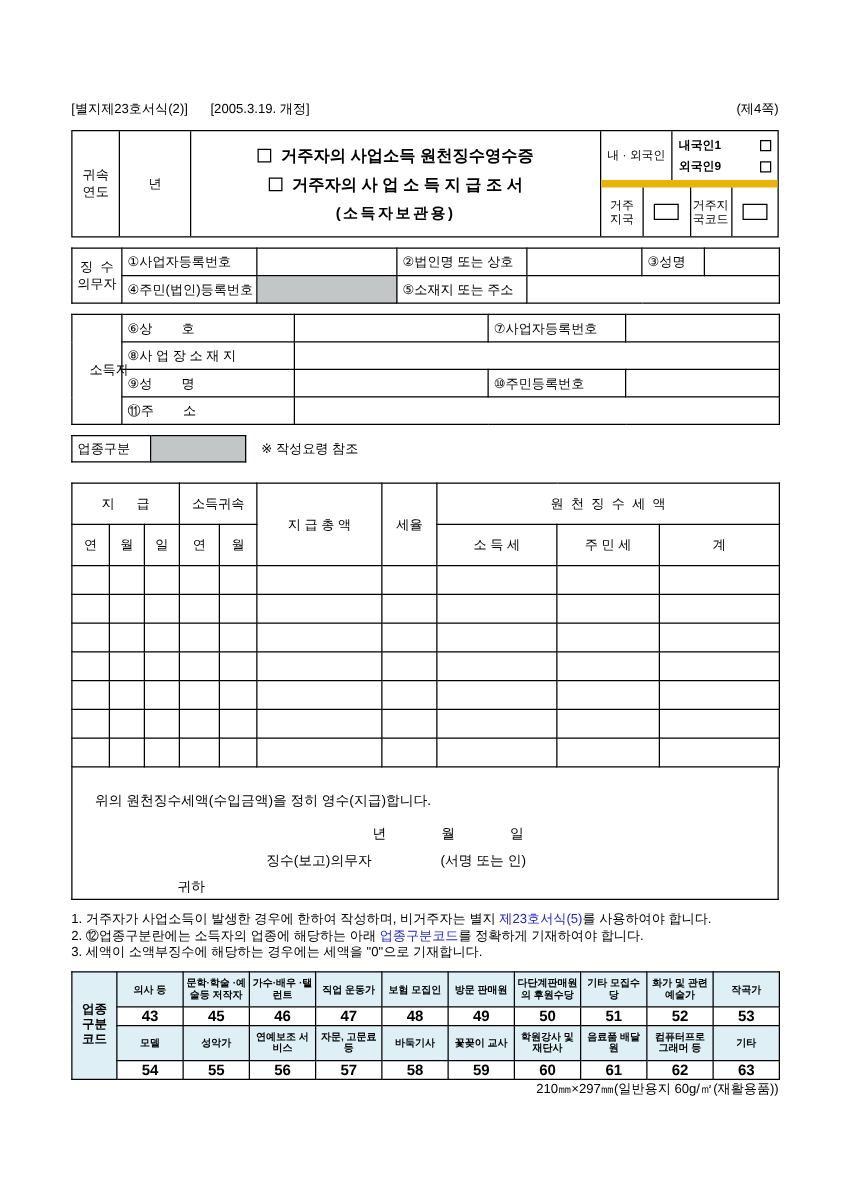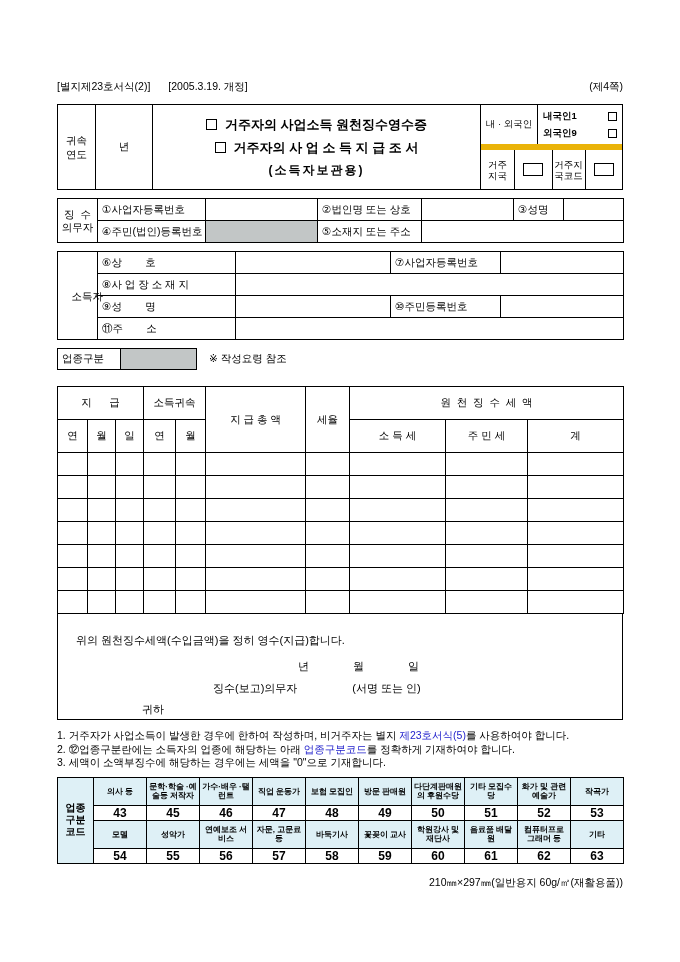--- a/index.html
+++ b/index.html
@@ -66,21 +66,21 @@
   .notes .nt{font-weight:bold;}
   .link{color:var(--link_blue,#2222cc);}
 
   
   .codes{margin-top:7px;}
   .codes td{text-align:center;padding:0 1px;}
   .cside{background:var(--code_header_bg,#def0f6);font-size:10px;line-height:12px;font-weight:bold;}
   .clbl{background:var(--code_header_bg,#def0f6);font-size:8px;line-height:9px;height:28px;font-weight:bold;}
   .ccode{font-size:12px;height:14px;font-weight:bold;}
 
-  .footer{margin-top:12px;text-align:right;font-size:10.5px;}
+  .footer{text-align:right;font-size:10.5px;}
 </style>
 </head>
 <body>
 
 <div class="sheet">
 
   <div class="topline">
     <span>[별지제23호서식(2)]</span><span class="rev">[2005.3.19. 개정]</span>
     <span class="pageno">(제4쪽)</span>
   </div>

